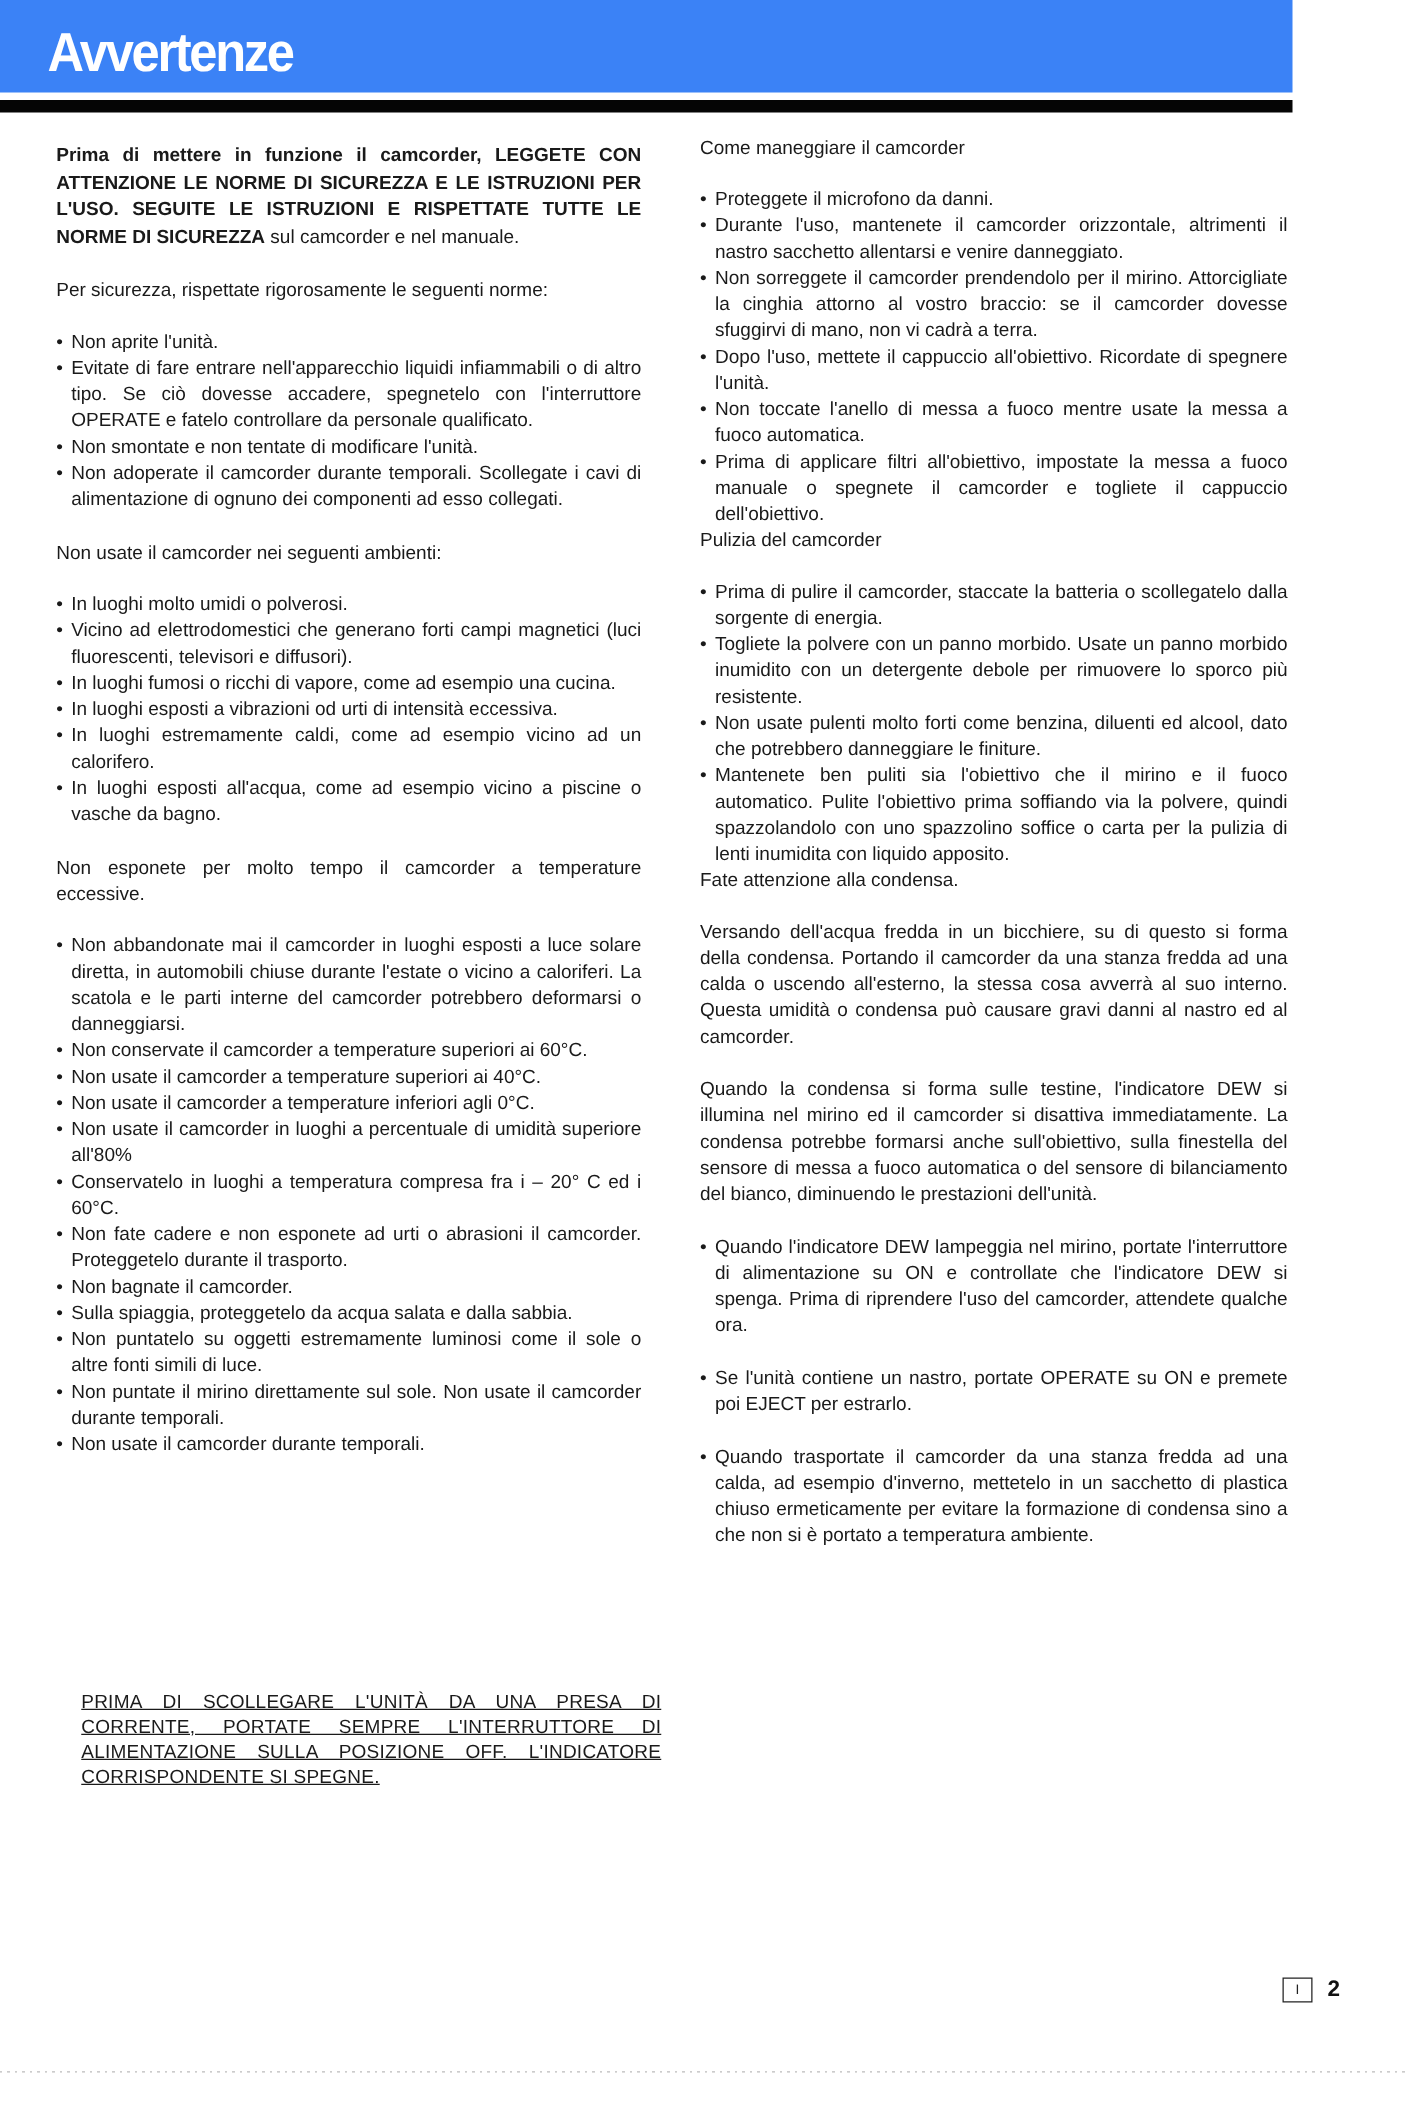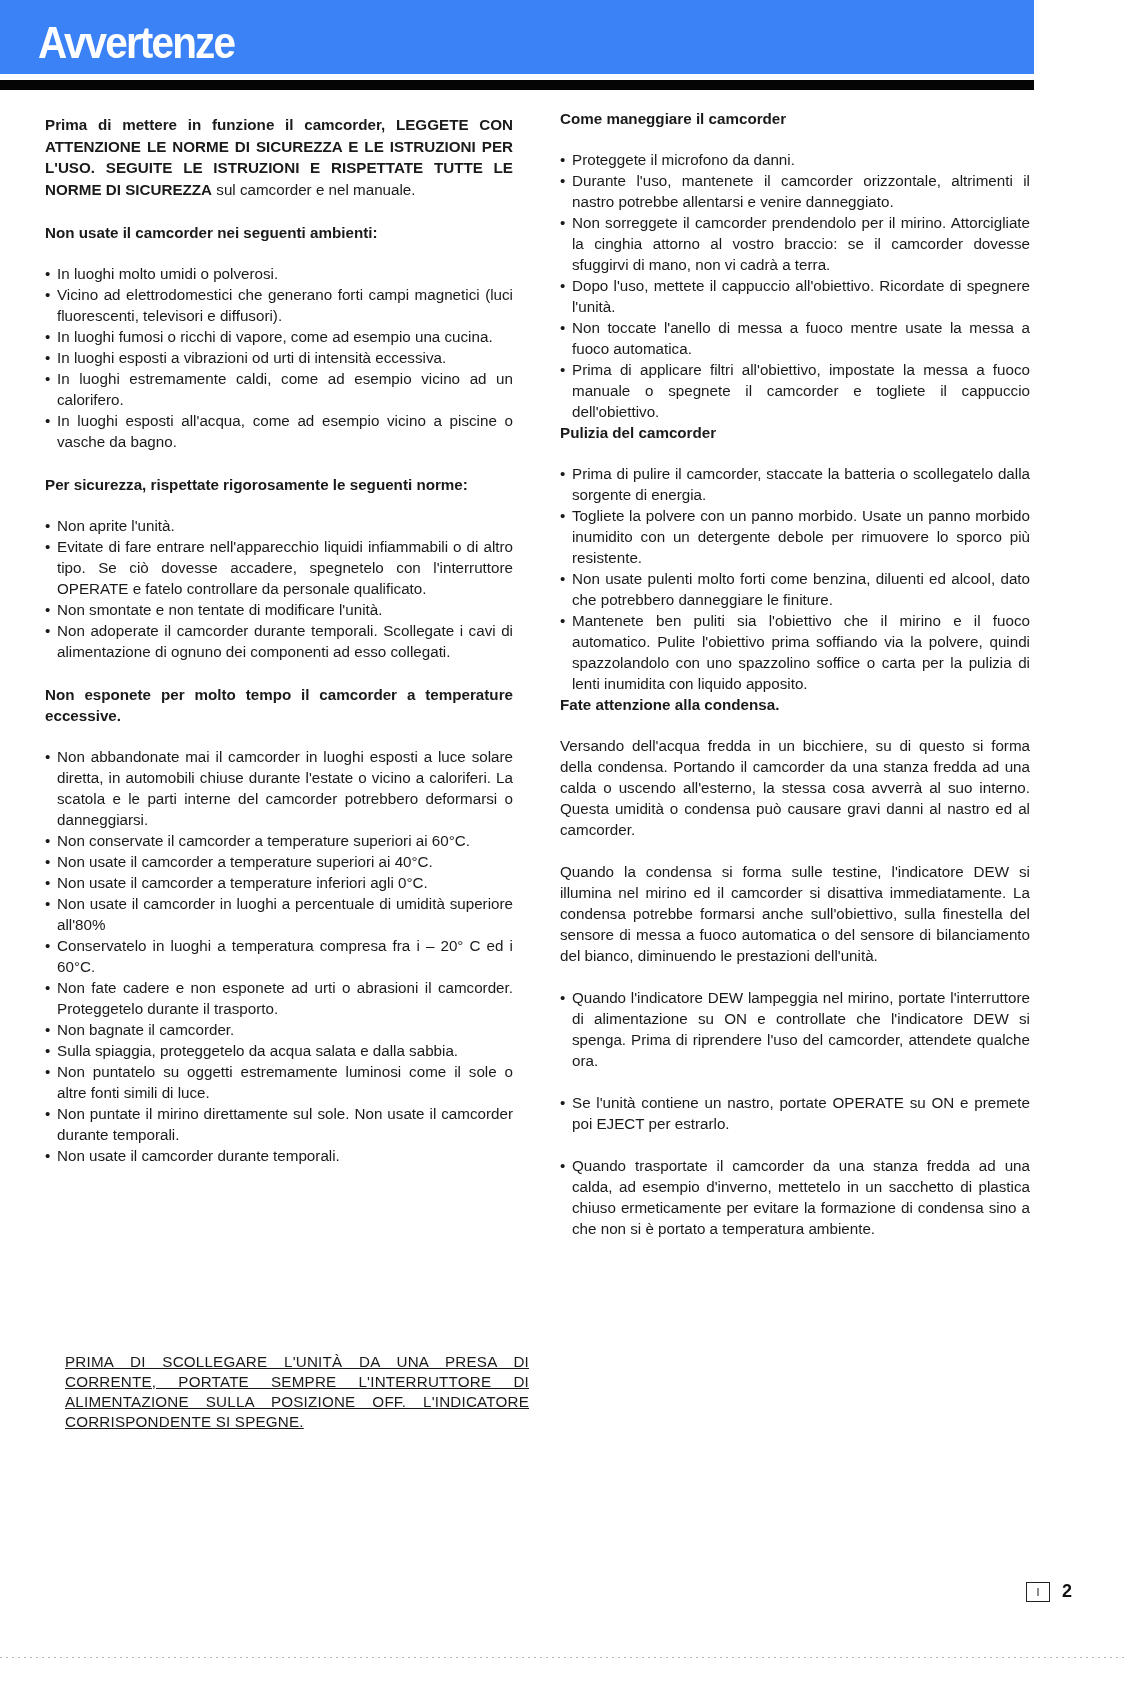--- a/index.html
+++ b/index.html
@@ -21,21 +21,21 @@
       background: #050505;
     }
 
     .col { position: absolute; top: 108px; width: 468px; font-size: 15.2px; line-height: 21px; }
     .col-left { left: 45px; }
     .col-right { left: 560px; width: 470px; }
 
     .intro { font-size: 15.2px; line-height: 21.5px; text-align: justify; margin-top: 6px; }
     .intro b { font-weight: bold; }
     h2 {
-      font-size: 15.2px; font-weight: bold; line-height: 21px;
+      font-size: 15.2px; font-weight: normal; line-height: 21px;
       margin-top: 22px; margin-bottom: 20px; text-align: justify;
     }
     .col-right h2:first-child { margin-top: 0; }
     ul { list-style: none; }
     li { position: relative; padding-left: 12px; text-align: justify; }
     li::before {
       content: "\2022"; position: absolute; left: 0; top: 0;
     }
     .para { text-align: justify; margin-bottom: 21px; }
     .spaced li { margin-bottom: 21px; }
@@ -63,38 +63,38 @@
 
 <div class="header-band">
   <h1 class="header-title">Avvertenze</h1>
 </div>
 <div class="header-stripe"></div>
 
 <div class="col col-left">
   <p class="intro"><b>Prima di mettere in funzione il camcorder, LEGGETE CON ATTENZIONE LE NORME DI SICUREZZA E LE ISTRUZIONI PER L'USO. SEGUITE LE ISTRUZIONI E RISPETTATE TUTTE LE NORME DI SICUREZZA</b><span> sul camcorder e nel manuale.</span></p>
 
   <section>
+    <h2>Per sicurezza, rispettate rigorosamente le seguenti norme:</h2>
+    <ul>
+      <li>Non aprite l'unità.</li>
+      <li>Evitate di fare entrare nell'apparecchio liquidi infiammabili o di altro tipo. Se ciò dovesse accadere, spegnetelo con l'interruttore OPERATE e fatelo controllare da personale qualificato.</li>
+      <li>Non smontate e non tentate di modificare l'unità.</li>
+      <li>Non adoperate il camcorder durante temporali. Scollegate i cavi di alimentazione di ognuno dei componenti ad esso collegati.</li>
+    </ul>
+  </section>
+
+  <section>
     <h2>Non usate il camcorder nei seguenti ambienti:</h2>
     <ul>
       <li>In luoghi molto umidi o polverosi.</li>
       <li>Vicino ad elettrodomestici che generano forti campi magnetici (luci fluorescenti, televisori e diffusori).</li>
       <li>In luoghi fumosi o ricchi di vapore, come ad esempio una cucina.</li>
       <li>In luoghi esposti a vibrazioni od urti di intensità eccessiva.</li>
       <li>In luoghi estremamente caldi, come ad esempio vicino ad un calorifero.</li>
       <li>In luoghi esposti all'acqua, come ad esempio vicino a piscine o vasche da bagno.</li>
-    </ul>
-  </section>
-
-  <section>
-    <h2>Per sicurezza, rispettate rigorosamente le seguenti norme:</h2>
-    <ul>
-      <li>Non aprite l'unità.</li>
-      <li>Evitate di fare entrare nell'apparecchio liquidi infiammabili o di altro tipo. Se ciò dovesse accadere, spegnetelo con l'interruttore OPERATE e fatelo controllare da personale qualificato.</li>
-      <li>Non smontate e non tentate di modificare l'unità.</li>
-      <li>Non adoperate il camcorder durante temporali. Scollegate i cavi di alimentazione di ognuno dei componenti ad esso collegati.</li>
     </ul>
   </section>
 
   <section>
     <h2>Non esponete per molto tempo il camcorder a temperature eccessive.</h2>
     <ul>
       <li>Non abbandonate mai il camcorder in luoghi esposti a luce solare diretta, in automobili chiuse durante l'estate o vicino a caloriferi. La scatola e le parti interne del camcorder potrebbero deformarsi o danneggiarsi.</li>
       <li>Non conservate il camcorder a temperature superiori ai 60°C.</li>
       <li>Non usate il camcorder a temperature superiori ai 40°C.</li>
       <li>Non usate il camcorder a temperature inferiori agli 0°C.</li>
@@ -115,21 +115,21 @@
   </section>
 </div>
 
 <p class="warning-caps">PRIMA DI SCOLLEGARE L'UNITÀ DA UNA PRESA DI CORRENTE, PORTATE SEMPRE L'INTERRUTTORE DI ALIMENTAZIONE SULLA POSIZIONE OFF. L'INDICATORE CORRISPONDENTE SI SPEGNE.</p>
 
 <div class="col col-right">
   <section>
     <h2>Come maneggiare il camcorder</h2>
     <ul>
       <li>Proteggete il microfono da danni.</li>
-      <li>Durante l'uso, mantenete il camcorder orizzontale, altrimenti il nastro potrebbe allentarsi e venire danneggiato.</li>
+      <li>Durante l'uso, mantenete il camcorder orizzontale, altrimenti il nastro sacchetto allentarsi e venire danneggiato.</li>
       <li>Non sorreggete il camcorder prendendolo per il mirino. Attorcigliate la cinghia attorno al vostro braccio: se il camcorder dovesse sfuggirvi di mano, non vi cadrà a terra.</li>
       <li>Dopo l'uso, mettete il cappuccio all'obiettivo. Ricordate di spegnere l'unità.</li>
       <li>Non toccate l'anello di messa a fuoco mentre usate la messa a fuoco automatica.</li>
       <li>Prima di applicare filtri all'obiettivo, impostate la messa a fuoco manuale o spegnete il camcorder e togliete il cappuccio dell'obiettivo.</li>
     </ul>
   </section>
 
   <section>
     <h2>Pulizia del camcorder</h2>
     <ul>

